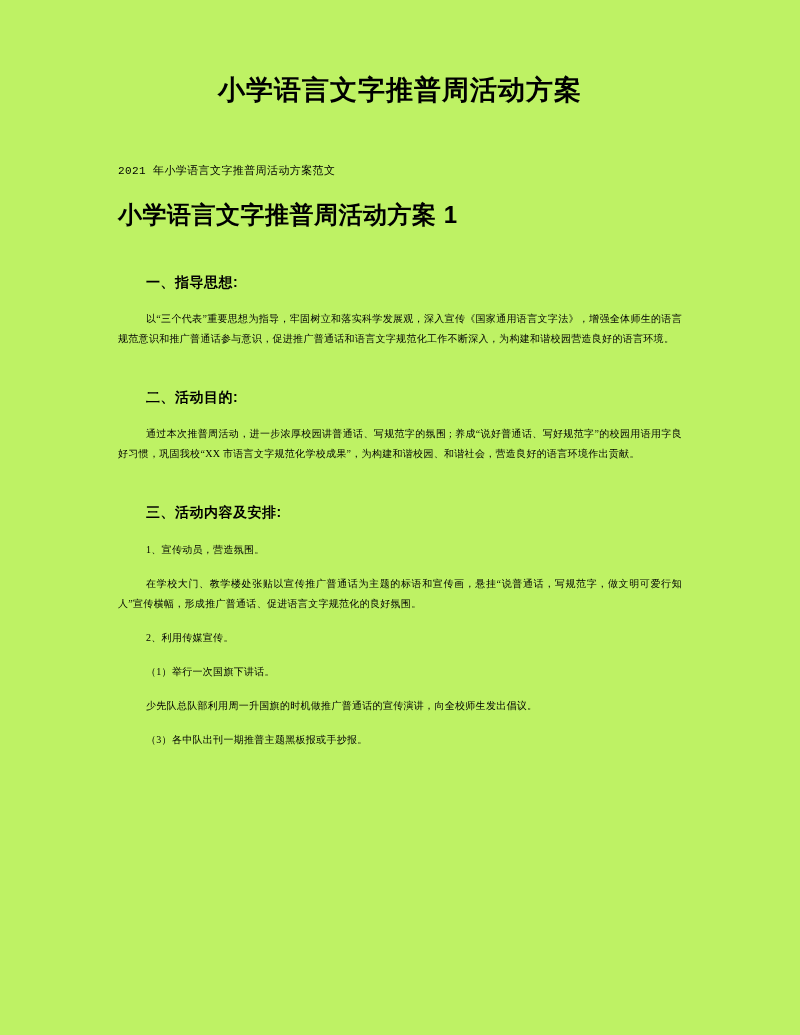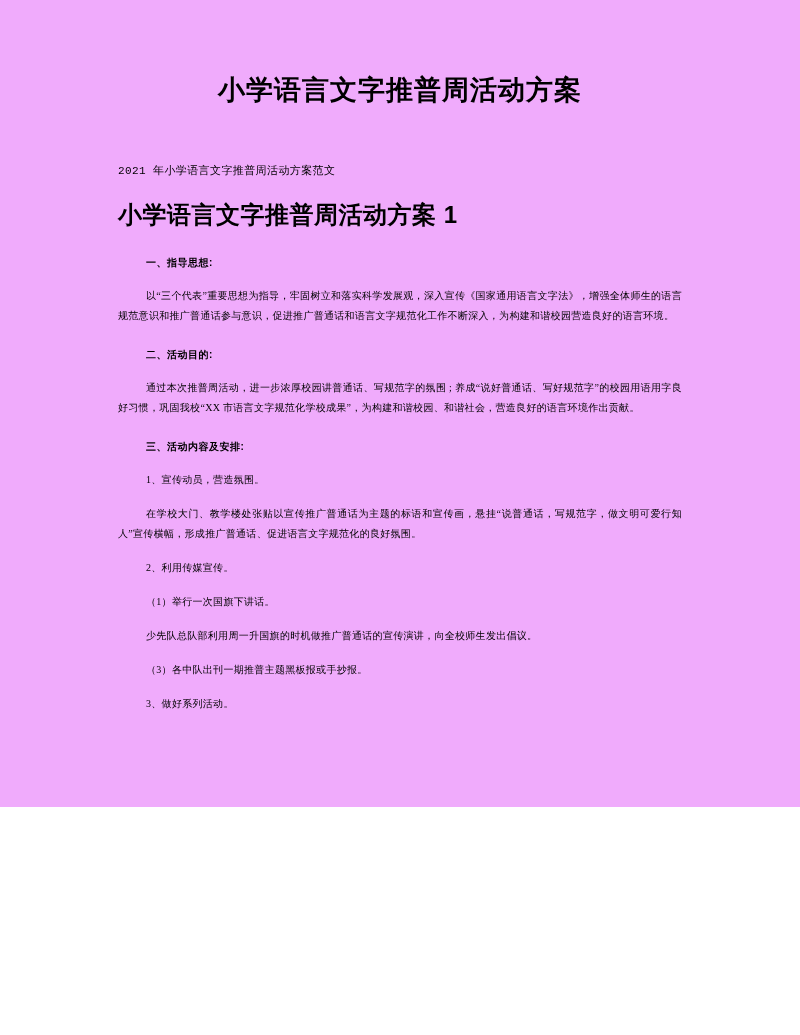--- a/index.html
+++ b/index.html
@@ -9,23 +9,23 @@
   }
   body {
     width: 800px;
     height: 1035px;
     font-family: "Liberation Serif", serif;
     color: #000000;
     overflow: hidden;
   }
   .page {
     width: 800px;
-    height: 807px;
+    height: 1035px;
     position: relative;
-    background: #f0abfc;
+    background: #bef264;
     box-sizing: border-box;
     padding: 0;
   }
   .doc-title {
     text-align: center;
     font-family: "Liberation Sans", sans-serif;
     font-weight: bold;
     font-size: 27px;
     letter-spacing: 1px;
     margin: 0;
@@ -48,22 +48,22 @@
     font-family: "Liberation Sans", sans-serif;
     font-weight: bold;
     font-size: 24px;
     margin: 14px 0 0 0;
     line-height: 1.6;
     letter-spacing: 0.5px;
   }
   .section-head {
     font-family: "Liberation Sans", sans-serif;
     font-weight: bold;
-    font-size: 10px;
-    margin: 20px 0 0 0;
+    font-size: 14px;
+    margin: 36px 0 0 0;
     text-indent: 28px;
     line-height: 1.8;
     letter-spacing: 0.5px;
   }
   .para {
     font-size: 10px;
     font-family: "Liberation Serif", serif;
     line-height: 2.0;
     margin: 14px 0 0 0;
     text-indent: 28px;
@@ -100,16 +100,15 @@
 
     <p class="para">2、利用传媒宣传。</p>
 
     <p class="para">（1）举行一次国旗下讲话。</p>
 
     <p class="para">少先队总队部利用周一升国旗的时机做推广普通话的宣传演讲，向全校师生发出倡议。</p>
 
 
     <p class="para">（3）各中队出刊一期推普主题黑板报或手抄报。</p>
 
-    <p class="para">3、做好系列活动。</p>
 
   </div>
 </div>
 
 </body></html>

